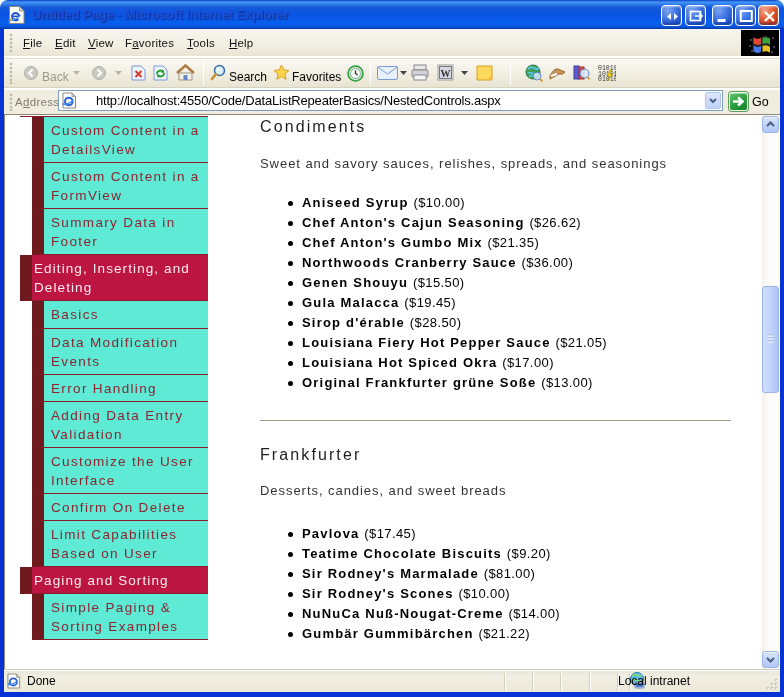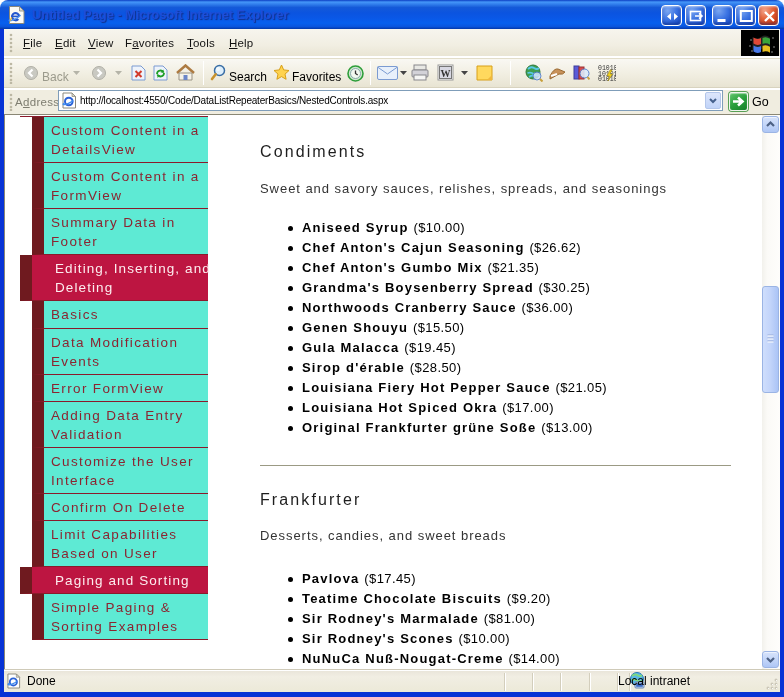--- a/index.html
+++ b/index.html
@@ -19,31 +19,31 @@
 #throbber{left:741px;top:30px;width:38px;height:26px;background:#000}
 
 #toolbar{left:4px;top:58px;width:776px;height:30px;background:linear-gradient(180deg,#f9f8f3 0%,#f1eee1 55%,#e8e4d3 100%);border-top:1px solid #e2ddc9;border-bottom:1px solid #d8d3bf}
 .tool{position:absolute;height:38px;display:flex;align-items:center;font-size:12px;color:#000}
 .gray{color:#9b9a8c}
 .vsep{position:absolute;top:3px;height:24px;width:1px;background:#d5d0bc;border-right:1px solid #fff}
 
 #addrbar{left:4px;top:89px;width:776px;height:25px;background:#f0ede0;border-top:1px solid #fff}
 #addrlabel{left:15px;top:96px;font-size:11.5px;color:#7e7d70;letter-spacing:0.3px}
 #addrfield{left:58px;top:90px;width:665px;height:21px;background:#fff;border:1px solid #7f9db9;display:flex;align-items:center}
-#addrtext{font-size:10px;color:#000;margin-left:3px;letter-spacing:-0.2px}
+#addrtext{font-size:13px;color:#000;margin-left:19px;letter-spacing:-0.2px}
 #addrdrop{position:absolute;right:1px;top:1px;width:16px;height:17px;background:linear-gradient(180deg,#dde6fb,#c0d3f8);border:1px solid #b3c6ea;border-radius:2px}
 #gobtn{left:729px;top:92px;width:19px;height:19px;border-radius:3px;background:linear-gradient(145deg,#63c56f 0%,#2aa03c 50%,#168029 100%);border:1px solid #f0f4ee;box-shadow:0 0 0 1px #58a055,inset 0 1px 1px rgba(255,255,255,.5)}
 #gotext{left:752px;top:95px;font-size:12.5px;color:#000}
 
 #content{left:4px;top:114px;width:776px;height:555px;background:#fff;border-top:1px solid #8a8775;border-left:1px solid #8a8775;overflow:hidden}
 
 #sidenav{position:absolute;left:15px;top:1px;width:188px;border-top:1px solid #8b1a2b}
 .ni,.nh{white-space:nowrap}
 .ni{border-left:12px solid #6f1a1f;margin-left:12px;background:#5eead4;color:#8b2531;font-size:13.5px;letter-spacing:1.35px;line-height:19px;padding:4px 4px 3px 7px;border-bottom:1px solid #8b1a2b}
-.nh{border-left:12px solid #6f1a1f;margin-left:0;background:#bd1541;color:#fdedef;font-size:13.5px;letter-spacing:1.1px;line-height:19px;padding:4px 4px 3px 23px;border-bottom:1px solid #8b1a2b}
+.nh{border-left:12px solid #6f1a1f;margin-left:0;background:#bd1541;color:#fdedef;font-size:13.5px;letter-spacing:1.1px;line-height:19px;padding:4px 4px 3px 2px;border-bottom:1px solid #8b1a2b}
 
 #main{position:absolute;left:255px;top:0;width:471px;color:#000}
 h2{font-weight:normal;font-size:16px;letter-spacing:2.1px;color:#1e1e1e}
 .para{font-size:13px;letter-spacing:0.95px;color:#333}
 ul.products{list-style:none}
 ul.products li{font-size:13px;line-height:20px;letter-spacing:1.2px;font-weight:bold;padding-left:42px;position:relative}
 ul.products li::before{content:"";position:absolute;left:28px;top:8px;width:5px;height:5px;border-radius:50%;background:#000}
 ul.products li .pr{font-weight:normal;letter-spacing:0.4px}
 hr.sep{border:none;border-top:1px solid #9b9a84;margin:0}
 
@@ -265,36 +265,35 @@
 <div class="abs" id="gotext">Go</div>
 
 <div class="abs" id="content">
  <div id="sidenav">
   <div class="ni">Custom Content in a<br>DetailsView</div>
   <div class="ni">Custom Content in a<br>FormView</div>
   <div class="ni">Summary Data in<br>Footer</div>
   <div class="nh">Editing, Inserting, and<br>Deleting</div>
   <div class="ni" style="padding-bottom:4px">Basics</div>
   <div class="ni">Data Modification<br>Events</div>
-  <div class="ni">Error FormView</div>
+  <div class="ni">Error Handling</div>
   <div class="ni">Adding Data Entry<br>Validation</div>
   <div class="ni">Customize the User<br>Interface</div>
   <div class="ni">Confirm On Delete</div>
   <div class="ni">Limit Capabilities<br>Based on User</div>
   <div class="nh">Paging and Sorting</div>
   <div class="ni">Simple Paging &amp;<br>Sorting Examples</div>
  </div>
  <div id="main">
-  <h2 style="margin-top:28px">Condiments</h2>
+  <h2 style="margin-top:3px">Condiments</h2>
   <div class="para" style="margin-top:20px">Sweet and savory sauces, relishes, spreads, and seasonings</div>
   <ul class="products" style="margin-top:22px">
    <li>Aniseed Syrup <span class="pr">($10.00)</span></li>
    <li>Chef Anton's Cajun Seasoning <span class="pr">($26.62)</span></li>
    <li>Chef Anton's Gumbo Mix <span class="pr">($21.35)</span></li>
-   <li>Grandma's Boysenberry Spread <span class="pr">($30.25)</span></li>
    <li>Northwoods Cranberry Sauce <span class="pr">($36.00)</span></li>
    <li>Genen Shouyu <span class="pr">($15.50)</span></li>
    <li>Gula Malacca <span class="pr">($19.45)</span></li>
    <li>Sirop d'érable <span class="pr">($28.50)</span></li>
    <li>Louisiana Fiery Hot Pepper Sauce <span class="pr">($21.05)</span></li>
    <li>Louisiana Hot Spiced Okra <span class="pr">($17.00)</span></li>
    <li>Original Frankfurter grüne Soße <span class="pr">($13.00)</span></li>
   </ul>
   <hr class="sep" style="margin-top:27px">
   <h2 style="margin-top:25px">Frankfurter</h2>

